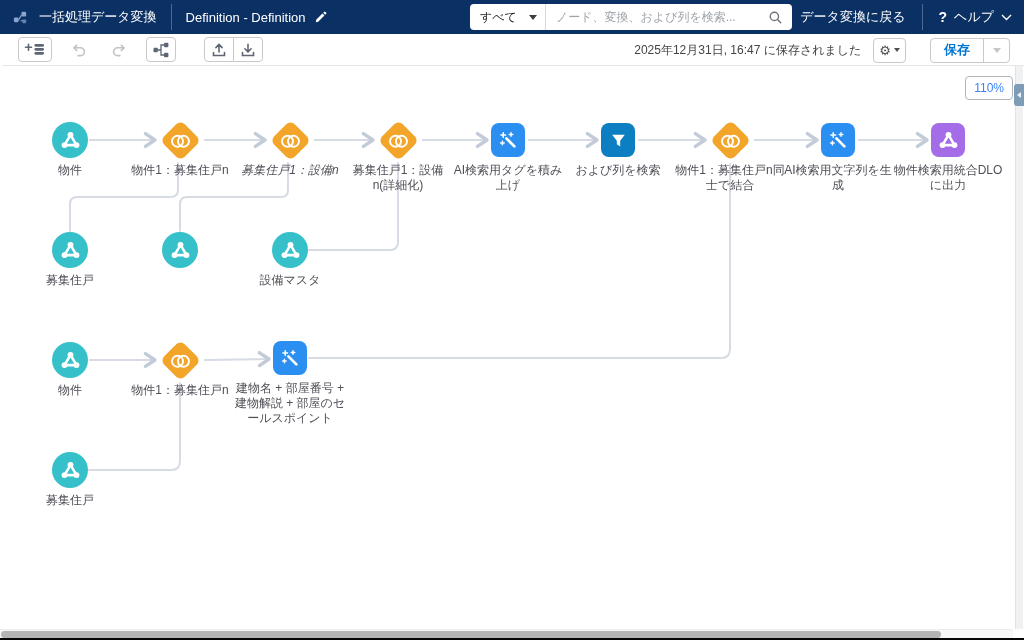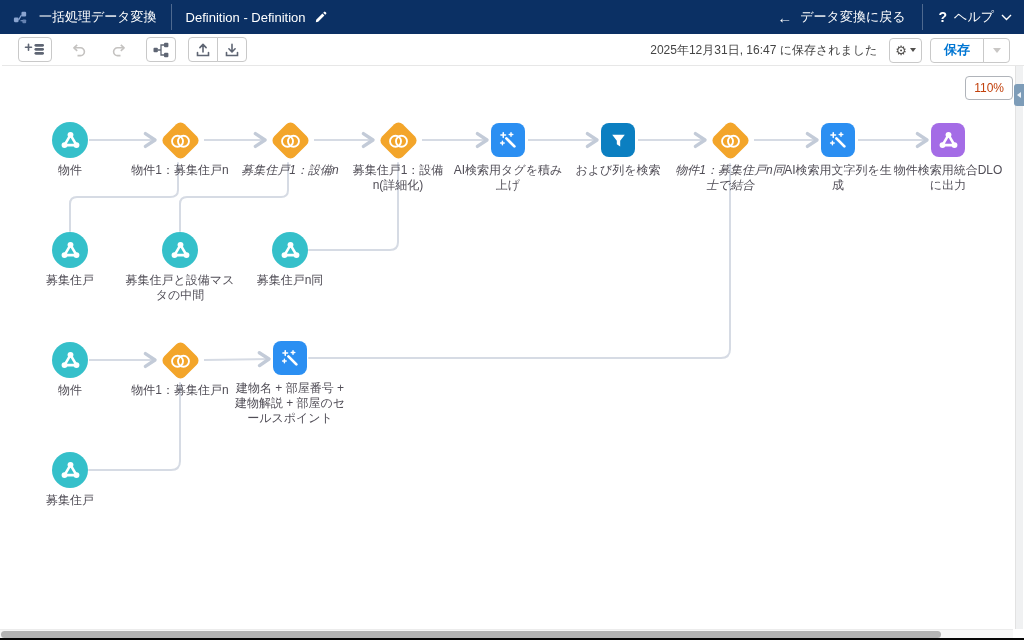--- a/index.html
+++ b/index.html
@@ -35,36 +35,36 @@
 
   
   .toolbar { position:absolute; left:2px; top:34px; width:1024px; height:32px; background:#fff;
     border-bottom:1px solid #e7e7e7; display:flex; align-items:center; z-index:30; }
   .tb-left { display:flex; align-items:center; margin-left:16px; }
   .tbtn { height:25px; min-width:27px; padding:0 5px; display:flex; align-items:center; justify-content:center;
     background:#fff; border:1px solid #c9c9c9; border-radius:4px; cursor:pointer; }
   .tbtn.noborder { border-color:transparent; background:transparent; }
   .tb-group { display:flex; }
   .tb-group .tbtn { border-radius:0; margin-left:-1px; }
-  .tb-group .tbtn:first-child { border-radius:4px 0 0 4px; margin-left:0; }
+  .tb-group .tbtn:first-child { border-radius:4px 0 0 4px; margin-left:16px; }
   .tb-group .tbtn:last-child { border-radius:0 4px 4px 0; }
   .gap12 { width:12px; } .gap10 { width:10px; }
   .tb-right { position:absolute; right:16px; top:0; height:32px; display:flex; align-items:center; gap:8px; }
   .saved-status { font-size:12px; color:#444; white-space:nowrap; margin-right:4px; }
   .gear-btn { gap:3px; color:#514f4d; font-size:13px; }
   .gear-caret { width:0; height:0; border-left:3.5px solid transparent; border-right:3.5px solid transparent;
     border-top:4px solid #514f4d; }
   .save-btn { padding:0 13px; color:#0176d3; font-size:13px; font-weight:bold; }
   .save-caret-btn .caret-dis { width:0; height:0; border-left:4px solid transparent; border-right:4px solid transparent;
     border-top:5px solid #c9c7c5; }
 
   
   .canvas { position:absolute; left:0; top:66px; width:1024px; height:564px; background:#fff; overflow:hidden; }
   .zoom-badge { position:absolute; right:11px; top:10px; border:1px solid #b0b4ba; border-radius:4px;
-    background:#fff; color:#c2410c; font-size:12px; padding:4px 8px; z-index:20; }
+    background:#fff; color:#3b82f6; font-size:12px; padding:4px 8px; z-index:20; }
   #edge-layer { position:absolute; left:0; top:0; width:1024px; height:564px; z-index:1; pointer-events:none; }
   #node-layer { position:absolute; left:0; top:0; width:855px; height:564px; z-index:2; }
   .flow-node { position:absolute; width:150px; text-align:center; cursor:pointer; }
   .icon-row { height:44px; display:flex; align-items:center; justify-content:center; }
   .shape { display:flex; align-items:center; justify-content:center; }
   .shape.circle { width:36px; height:36px; border-radius:50%; }
   .shape.square { width:34px; height:34px; border-radius:8px; }
   .shape.diamond { width:29px; height:29px; border-radius:6px; transform:rotate(45deg); }
   .unrot { transform:rotate(-45deg); display:flex; }
   .node-label { margin-top:1px; font-size:12px; line-height:15px; color:#514e57; white-space:pre-line; }
@@ -102,20 +102,33 @@
       <span class="app-title">一括処理データ変換</span>
       <span class="hdr-divider"></span>
       <span class="doc-title">Definition - Definition</span>
       <span class="pencil-btn">
         <svg width="14" height="14" viewBox="0 0 16 16">
           <path d="M2.5 11.2 L9.6 4.1 L11.9 6.4 L4.8 13.5 L2.1 13.9 Z M10.5 3.2 l1-1 a1.1 1.1 0 0 1 1.55 0 l.75.75 a1.1 1.1 0 0 1 0 1.55 l-1 1 Z" fill="#fff"></path>
         </svg>
       </span>
     </div>
 
+    <div class="search-wrap">
+      <div class="filter-dd">
+        <span>すべて</span>
+        <span class="dd-caret"></span>
+      </div>
+      <input class="search-input" type="text" placeholder="ノード、変換、および列を検索..." style="">
+      <span class="search-icon">
+        <svg width="15" height="15" viewBox="0 0 16 16">
+          <circle cx="6.8" cy="6.8" r="4.4" fill="none" stroke="#6f7278" stroke-width="1.5"></circle>
+          <line x1="10.2" y1="10.2" x2="13.6" y2="13.6" stroke="#6f7278" stroke-width="1.5" stroke-linecap="round"></line>
+        </svg>
+      </span>
+    </div>
 
     <div class="hdr-right">
       <span class="back-link">
         <span class="back-arrow">←</span>
         <span>データ変換に戻る</span>
       </span>
       <span class="help-wrap">
         <span class="help-q">?</span>
         <span>ヘルプ</span>
         <svg width="11" height="7" viewBox="0 0 11 7">
@@ -284,21 +297,21 @@
         <div class="flow-node" style="left: 543px; top: 52px;">
           <div class="icon-row">
             <span class="shape square" style="background:#0b7fc1">
               <svg width="21" height="21" viewBox="0 0 20 20">
                 <path d="M4 4.6 h12 l-4.4 5.6 v5.6 l-3.2 -2.3 v-3.3 Z" fill="#fff"></path>
               </svg>
             </span>
           </div>
           <div class="node-label">および列を検索</div>
         </div>
-        <div class="flow-node" style="left: 655px; top: 52px; font-style: italic;">
+        <div class="flow-node" style="left: 655px; top: 52px;">
           <div class="icon-row">
             <span class="shape diamond" style="background:#f3a52a">
               <span class="unrot">
                 <svg width="22" height="22" viewBox="0 0 20 20">
                   <circle cx="7.3" cy="10" r="5" fill="none" stroke="#fff" stroke-width="1.7"></circle>
                   <circle cx="12.7" cy="10" r="5" fill="none" stroke="#fff" stroke-width="1.7"></circle>
                 </svg>
               </span>
             </span>
           </div>
@@ -350,35 +363,33 @@
           <div class="icon-row">
             <span class="shape circle" style="background:#35c0ca">
               <svg width="21" height="21" viewBox="0 0 20 20">
                 <path d="M10 4.6 L4.3 14.4 H15.7 Z" fill="none" stroke="#fff" stroke-width="2.5" stroke-linejoin="round"></path>
                 <circle cx="10" cy="4.6" r="2.8" fill="#fff"></circle>
                 <circle cx="4.3" cy="14.4" r="2.8" fill="#fff"></circle>
                 <circle cx="15.7" cy="14.4" r="2.8" fill="#fff"></circle>
               </svg>
             </span>
           </div>
-          <div class="node-label">募集住戸と設備マス
-タの中間</div>
         </div>
         <div class="flow-node" style="left: 215px; top: 162px;">
           <div class="icon-row">
             <span class="shape circle" style="background:#35c0ca">
               <svg width="21" height="21" viewBox="0 0 20 20">
                 <path d="M10 4.6 L4.3 14.4 H15.7 Z" fill="none" stroke="#fff" stroke-width="2.5" stroke-linejoin="round"></path>
                 <circle cx="10" cy="4.6" r="2.8" fill="#fff"></circle>
                 <circle cx="4.3" cy="14.4" r="2.8" fill="#fff"></circle>
                 <circle cx="15.7" cy="14.4" r="2.8" fill="#fff"></circle>
               </svg>
             </span>
           </div>
-          <div class="node-label">募集住戸n同</div>
+          <div class="node-label">設備マスタ</div>
         </div>
         <div class="flow-node" style="left: -5px; top: 272px;">
           <div class="icon-row">
             <span class="shape circle" style="background:#35c0ca">
               <svg width="21" height="21" viewBox="0 0 20 20">
                 <path d="M10 4.6 L4.3 14.4 H15.7 Z" fill="none" stroke="#fff" stroke-width="2.5" stroke-linejoin="round"></path>
                 <circle cx="10" cy="4.6" r="2.8" fill="#fff"></circle>
                 <circle cx="4.3" cy="14.4" r="2.8" fill="#fff"></circle>
                 <circle cx="15.7" cy="14.4" r="2.8" fill="#fff"></circle>
               </svg>

